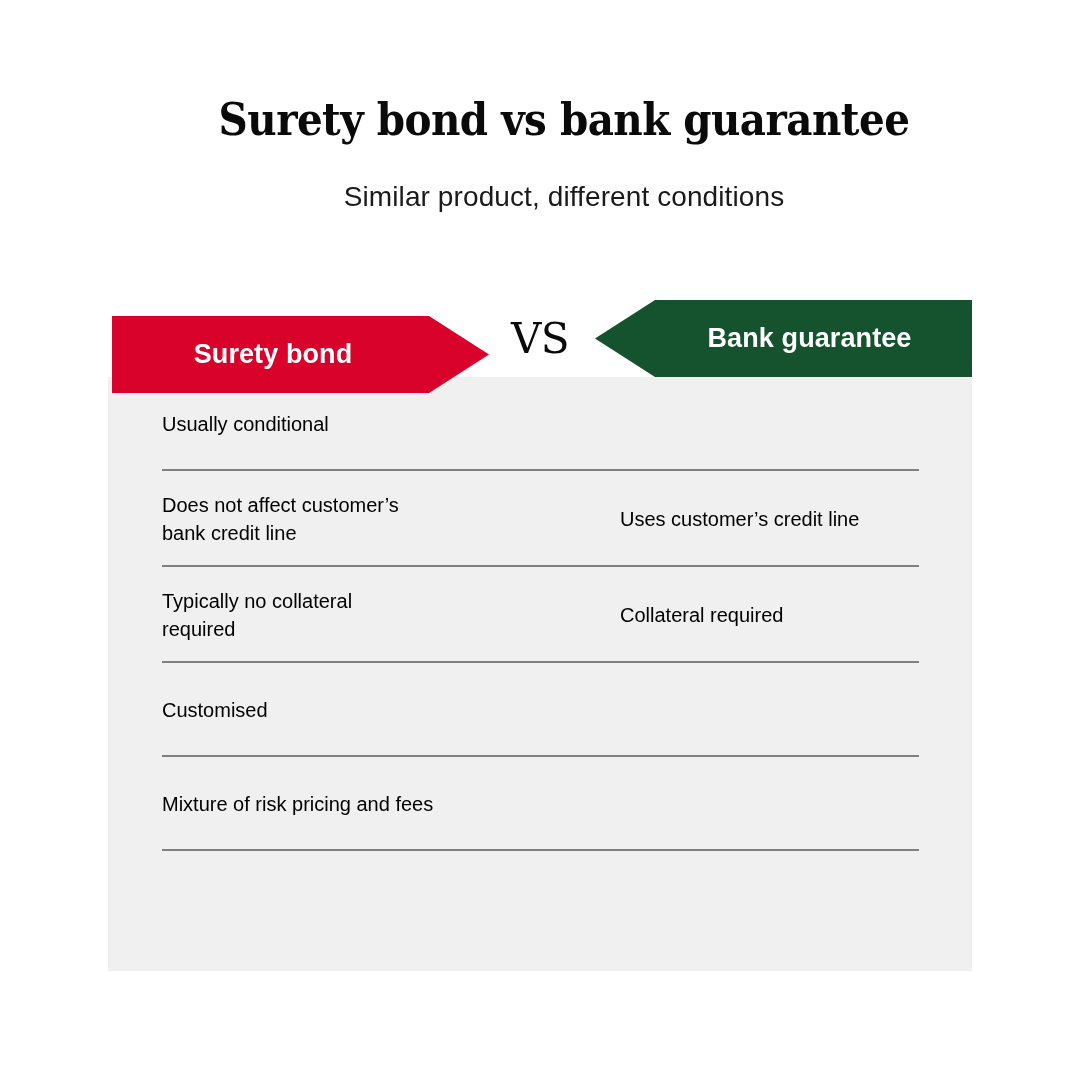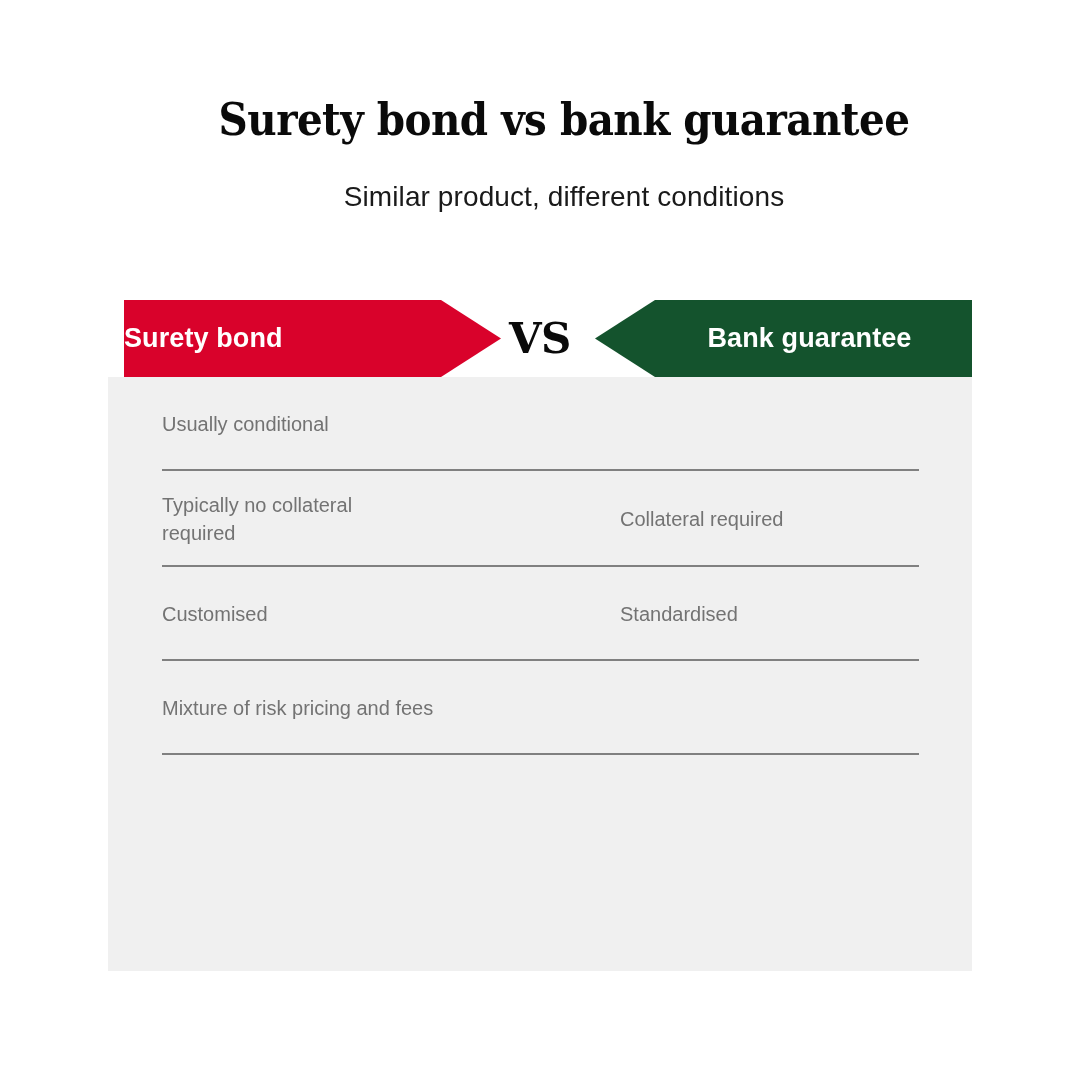--- a/index.html
+++ b/index.html
@@ -64,25 +64,27 @@
   }
   .arrow {
     position: absolute;
     top: 0;
     height: 77px;
     display: flex;
     align-items: center;
     box-sizing: border-box;
   }
   .arrow-left {
-    left: 16px;
+    left: 4px;
     width: 377px;
     background: #d9022b;
     clip-path: polygon(0 0, 317px 0, 377px 50%, 317px 100%, 0 100%);
+    justify-content: center;
     padding-right: 55px;
+    margin-top: 16px;
   }
   .arrow-right {
     left: 487px;
     width: 377px;
     background: #14532d;
     clip-path: polygon(60px 0, 377px 0, 377px 100%, 60px 100%, 0 50%);
     justify-content: center;
     padding-left: 52px;
   }
   .arrow-label {
@@ -96,21 +98,21 @@
   .vs-badge {
     position: absolute;
     left: 377px;
     top: 0;
     width: 110px;
     height: 77px;
     display: flex;
     align-items: center;
     justify-content: center;
     font-family: "DejaVu Serif", serif;
-    font-weight: bold;
+    font-weight: normal;
     font-size: 42px;
     color: #0a0a0a;
     letter-spacing: -0.5px;
   }
 
   
   .rows {
     position: absolute;
     left: 0;
     top: 77px;
@@ -128,21 +130,21 @@
     position: absolute;
     left: 54px;
     right: 53px;
     bottom: 0;
     height: 2px;
     background: #808080;
   }
   .cell {
     font-family: "Liberation Sans", sans-serif;
     font-size: 20px;
-    color: #737373;
+    color: #000000;
     line-height: 1.42;
     white-space: pre-line;
   }
   .cell-left {
     width: 458px;
     flex: none;
   }
   .cell-right {
     flex: 1;
   }
@@ -171,31 +173,36 @@
     </div>
   </div>
 
   <div class="rows">
 
     <div class="row row-h1">
       <div class="cell cell-left">Usually conditional</div>
       <div class="row-divider"></div>
     </div>
 
+    <div class="row row-h2">
+      <div class="cell cell-left">Does not affect customer’s
+bank credit line</div>
+      <div class="cell cell-right">Uses customer’s credit line</div>
+      <div class="row-divider"></div>
+    </div>
 
     <div class="row row-h2">
       <div class="cell cell-left">Typically no collateral
 required</div>
       <div class="cell cell-right">Collateral required</div>
       <div class="row-divider"></div>
     </div>
 
     <div class="row row-h1">
       <div class="cell cell-left">Customised</div>
-      <div class="cell cell-right">Standardised</div>
       <div class="row-divider"></div>
     </div>
 
     <div class="row row-h1">
       <div class="cell cell-right">Mixture of risk pricing and fees</div>
       <div class="row-divider"></div>
     </div>
 
   </div>
 </div>

